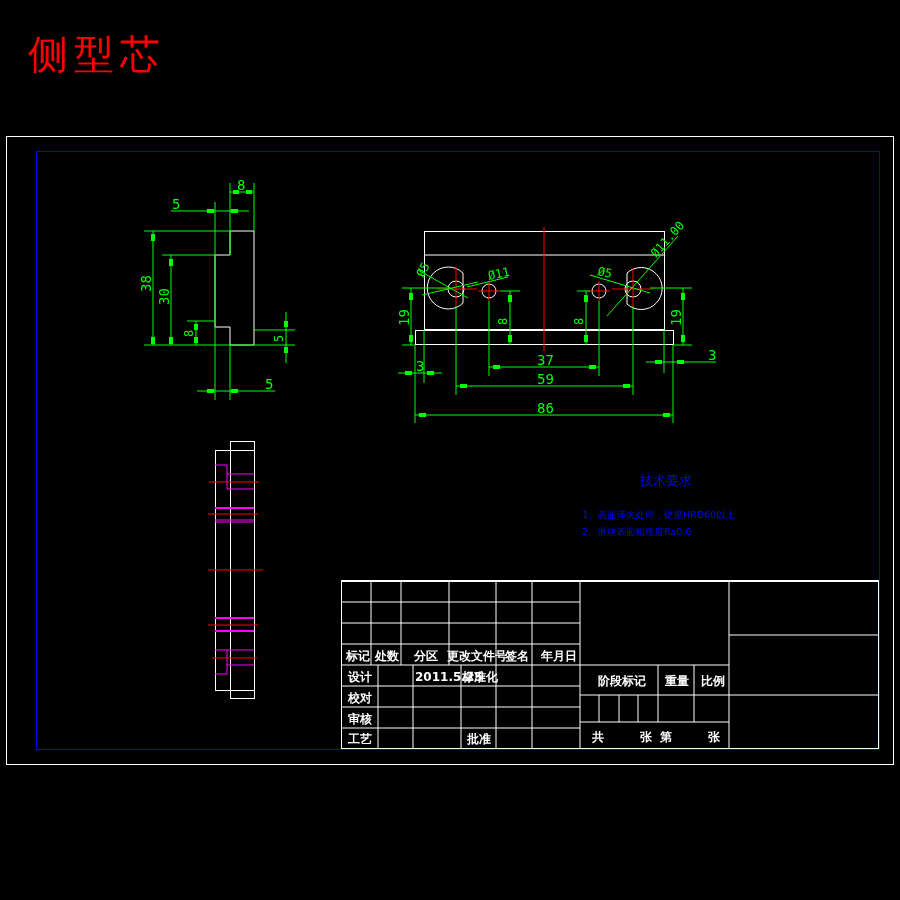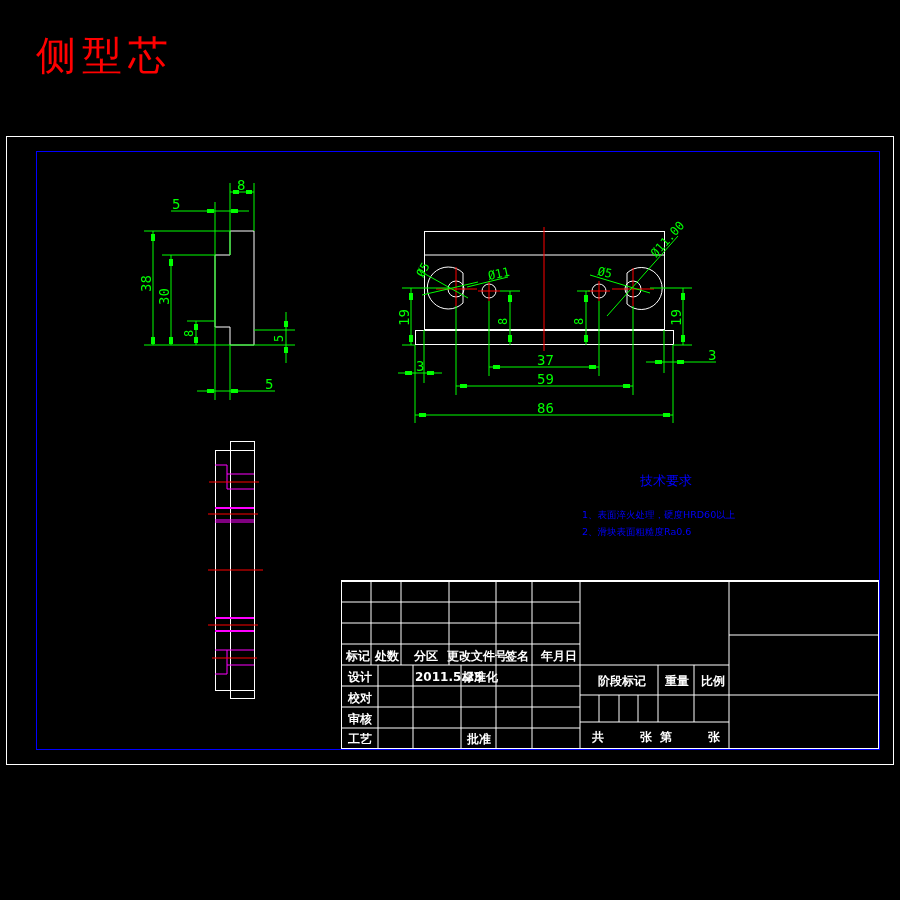--- a/index.html
+++ b/index.html
@@ -1,17 +1,17 @@
 <!DOCTYPE html>
 <html><head>
 <meta charset="utf-8">
 <style>
   html, body { margin:0; padding:0; background:#000; }
   body { width:900px; height:900px; position:relative; overflow:hidden; font-family:"DejaVu Sans", sans-serif; }
-  #drawing-title { position:absolute; left:36px; top:30px; color:#ff0000; font-family:Liberation Sans, sans-serif; font-size:40px; letter-spacing:6px; line-height:50px; }
+  #drawing-title { position:absolute; left:28px; top:30px; color:#ff0000; font-family:Liberation Serif, serif; font-size:40px; letter-spacing:6px; line-height:50px; }
   svg#canvas { position:absolute; left:0; top:0; }
   .tb-text { fill:#ffffff; font-family:"DejaVu Sans", sans-serif; font-weight:bold; font-size:12px; }
   .dim-text { fill:#00ff00; font-family:"DejaVu Sans Mono", monospace; font-size:14px; }
   .dim-text-sm { fill:#00ff00; font-family:"DejaVu Sans Mono", monospace; font-size:12px; }
   .req-title { fill:#0000ff; font-family:"DejaVu Sans", sans-serif; font-size:13px; }
   .req-text { fill:#0000ff; font-family:"DejaVu Sans", sans-serif; font-size:9.5px; }
 </style>
 </head>
 <body>
 

